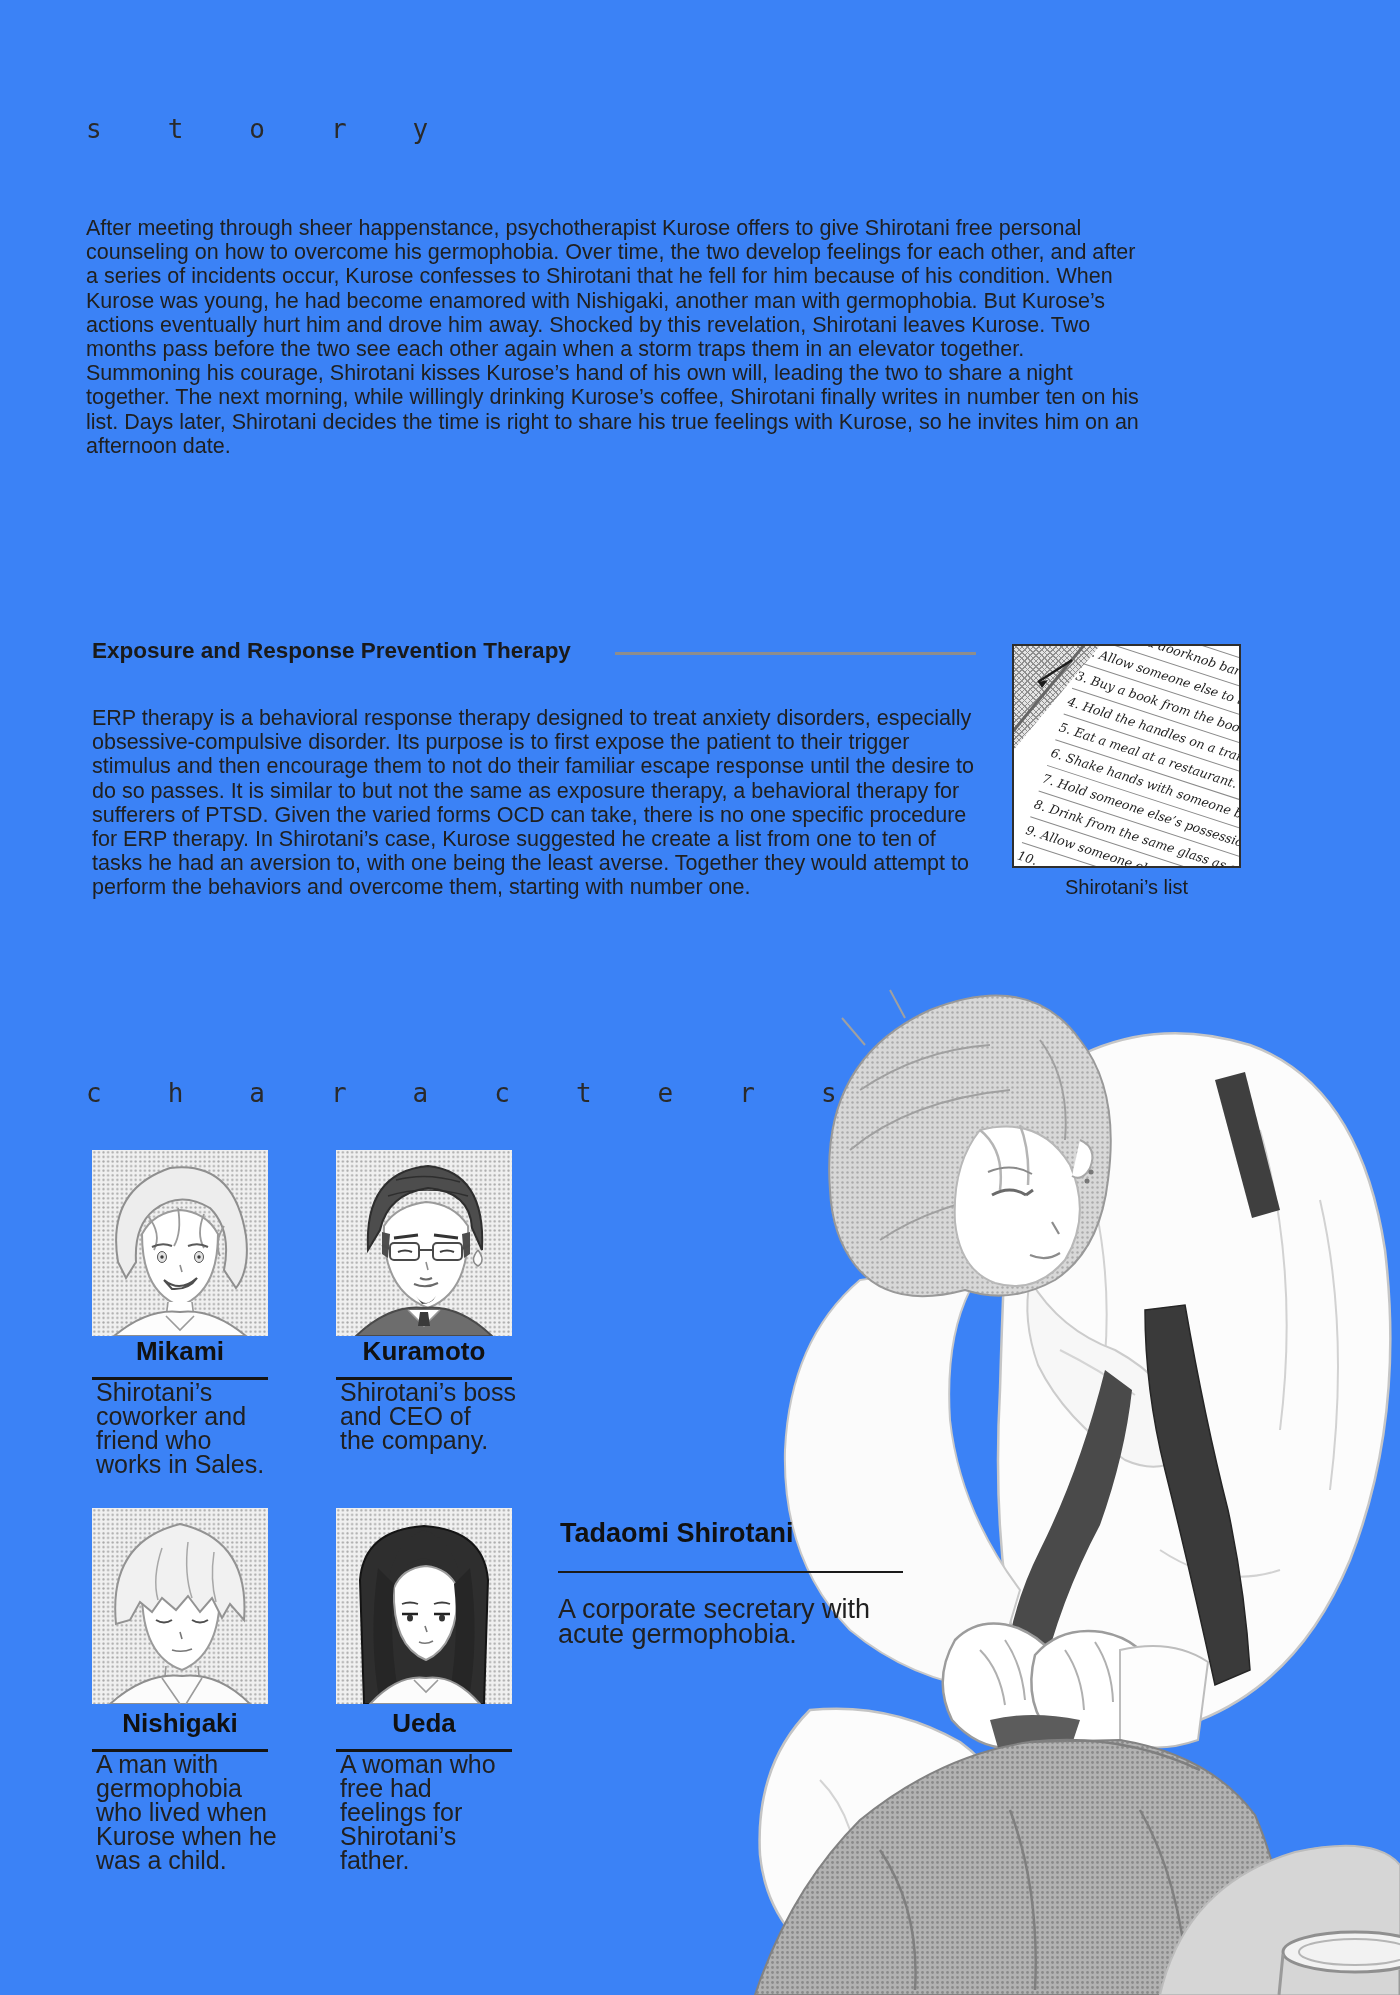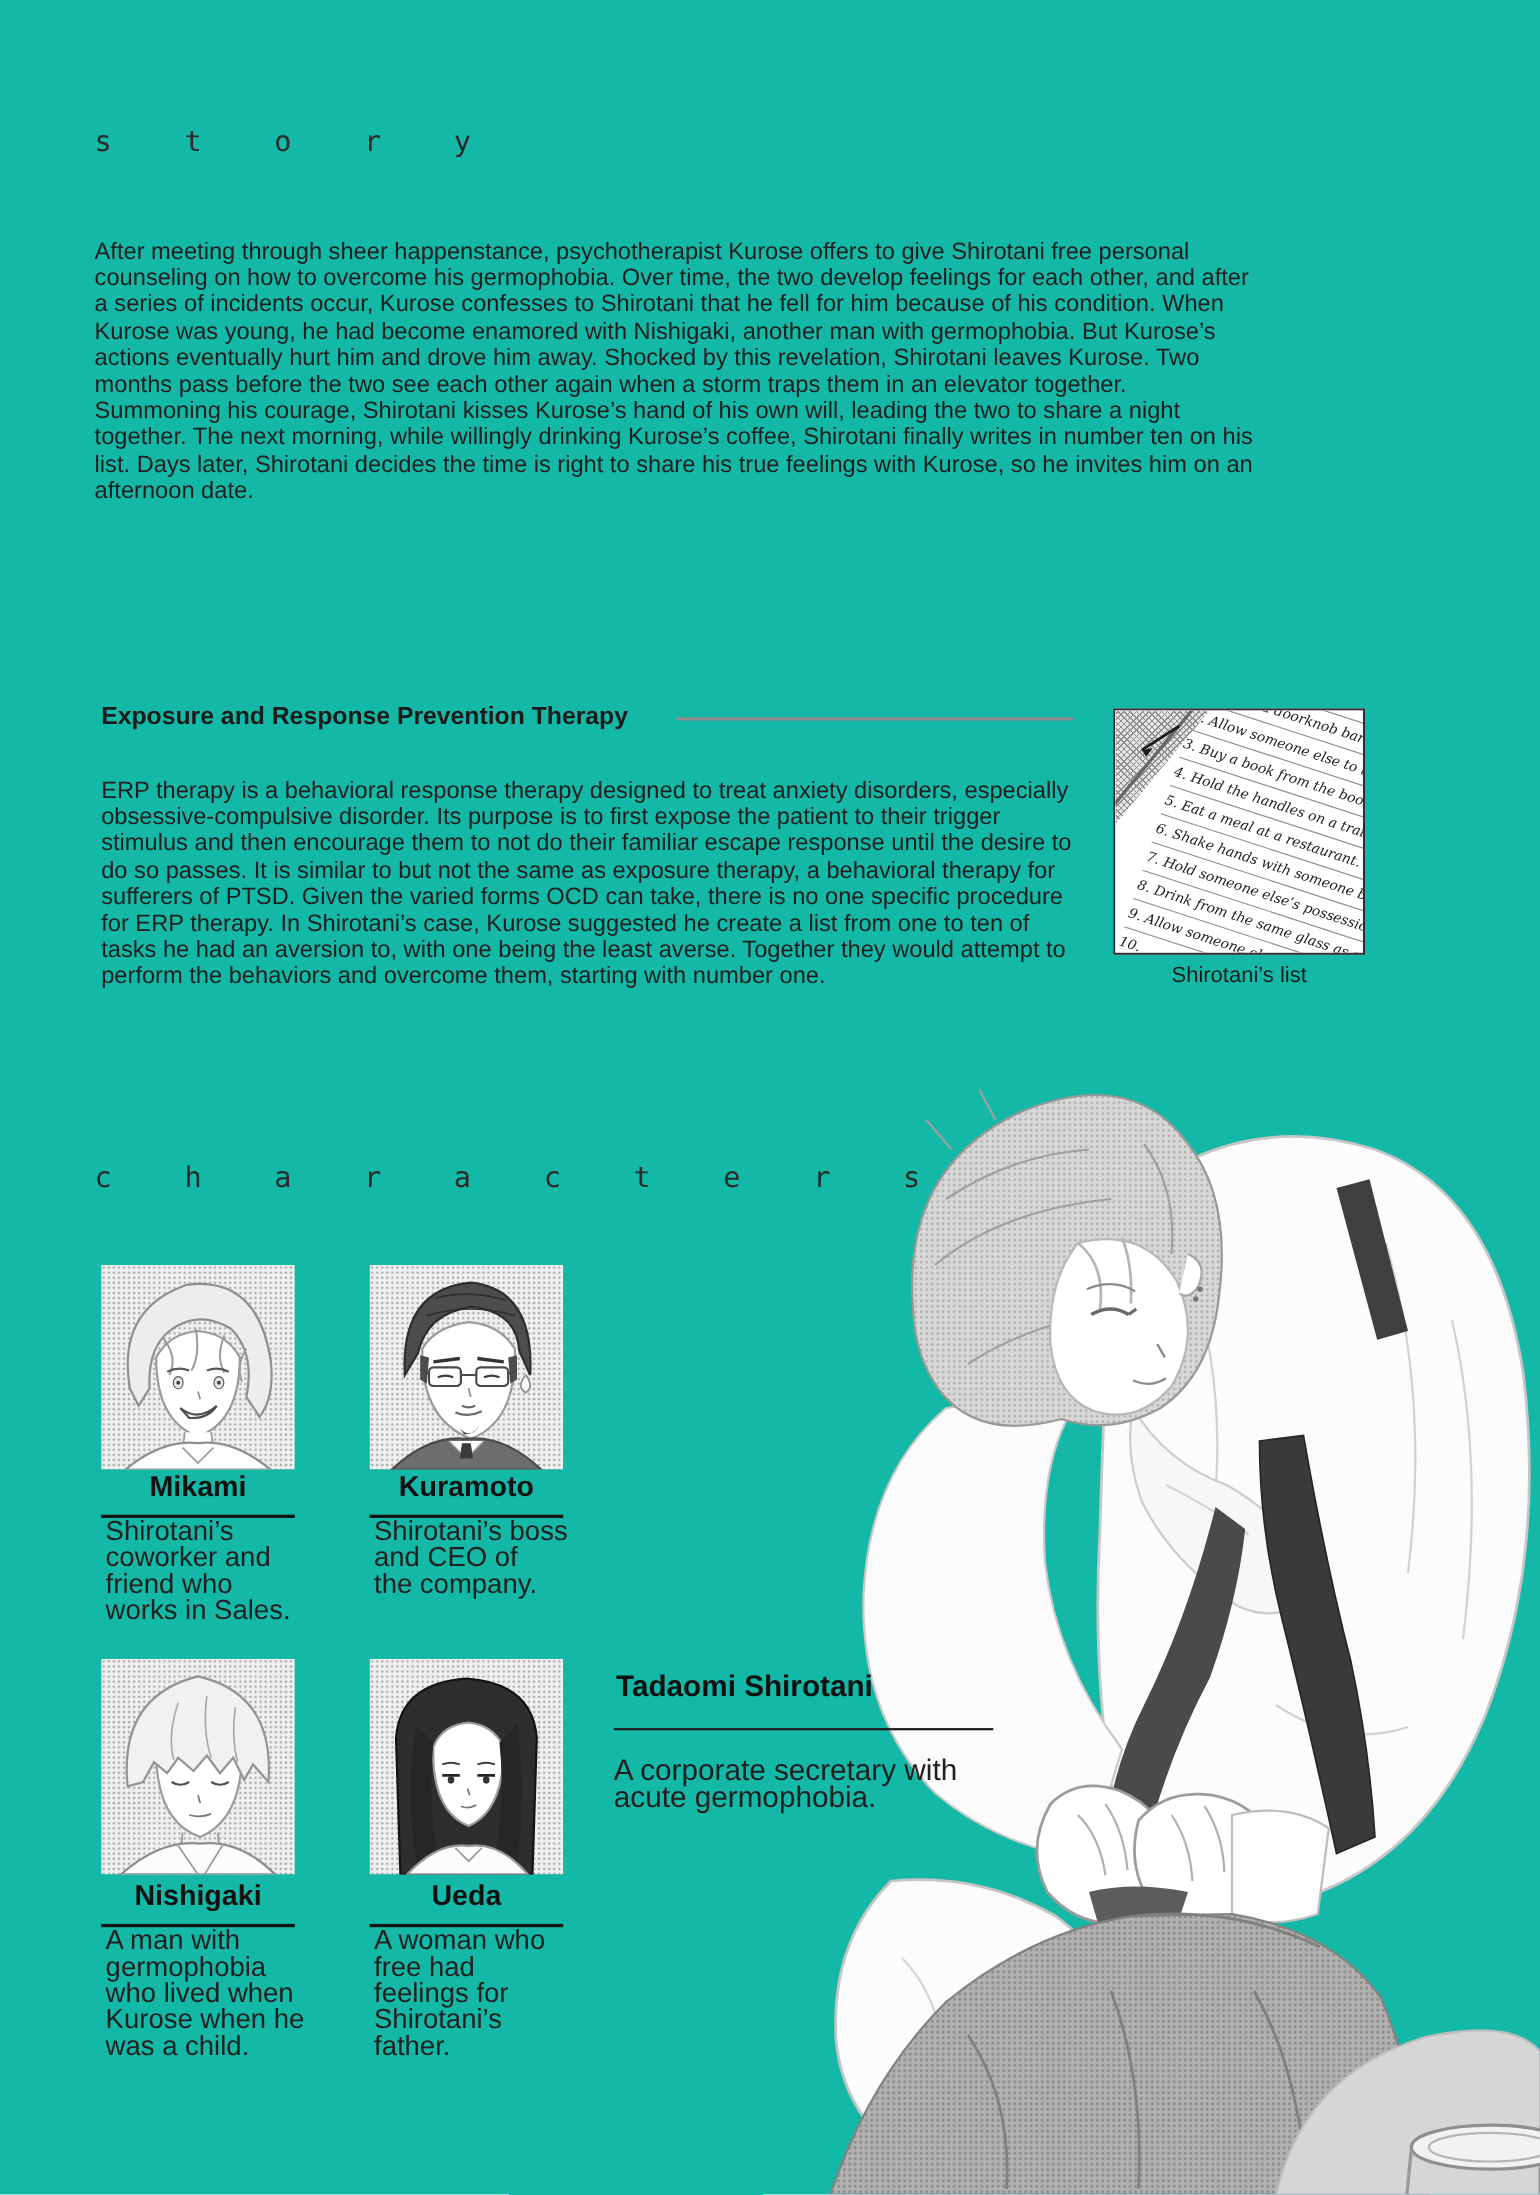--- a/index.html
+++ b/index.html
@@ -1,16 +1,16 @@
 <!DOCTYPE html>
 <html><head>
 <meta charset="utf-8">
 <style>
   html,body{margin:0;padding:0;background:#fff;}
-  .page{position:relative;width:1400px;height:1995px;background:#14b8a6;overflow:hidden;
+  .page{position:relative;width:1400px;height:1995px;background:#3b82f6;overflow:hidden;
         font-family:"Liberation Sans",sans-serif;color:#1f1f1f;}
   .abs{position:absolute;}
 
   
   .spaced-heading{font-family:"DejaVu Sans Mono",monospace;font-size:26px;font-weight:400;
                   letter-spacing:66px;color:#2a2a2a;white-space:nowrap;}
 
   
   .body-text{font-size:21.5px;line-height:24.2px;color:#202020;text-align:left;}
 
@@ -85,21 +85,21 @@
       <div class="hatch"></div>
       <div class="paper-edge"></div>
       <svg class="abs" style="left:6px;top:6px;" width="64" height="48" viewBox="0 0 64 48">
         <path d="M52 8 L18 30" stroke="#1c1c1c" stroke-width="2.5" fill="none"></path>
         <path d="M18 30 l10 -2 -6 8 z" fill="#1c1c1c"></path>
       </svg>
     </div>
   </div>
   <div class="abs fig-caption z3" style="left:998px;top:876px;width:257px;">Shirotani’s list</div>
 
-  <div class="abs spaced-heading z3" style="left:86px;top:1056px;">characters</div>
+  <div class="abs spaced-heading z3" style="left:86px;top:1078px;">characters</div>
 
   <svg class="abs z1" style="left:560px;top:950px;" width="840" height="1045" viewBox="0 0 840 1045">
     <defs>
       <pattern id="ht1" width="5" height="5" patternUnits="userSpaceOnUse">
         <rect width="5" height="5" fill="#d8d8d8"></rect>
           <circle cx="2.5" cy="2.5" r="1.2" fill="#ababab"></circle>
       </pattern>
       <pattern id="ht2" width="5" height="5" patternUnits="userSpaceOnUse">
         <rect width="5" height="5" fill="#b2b2b2"></rect>
           <circle cx="2.5" cy="2.5" r="1.4" fill="#8a8a8a"></circle>

